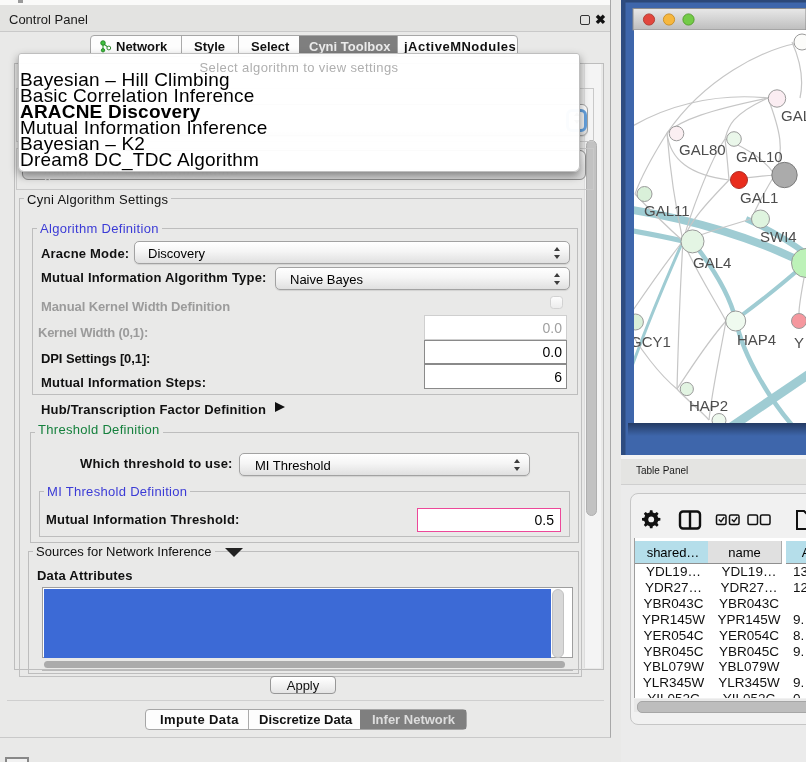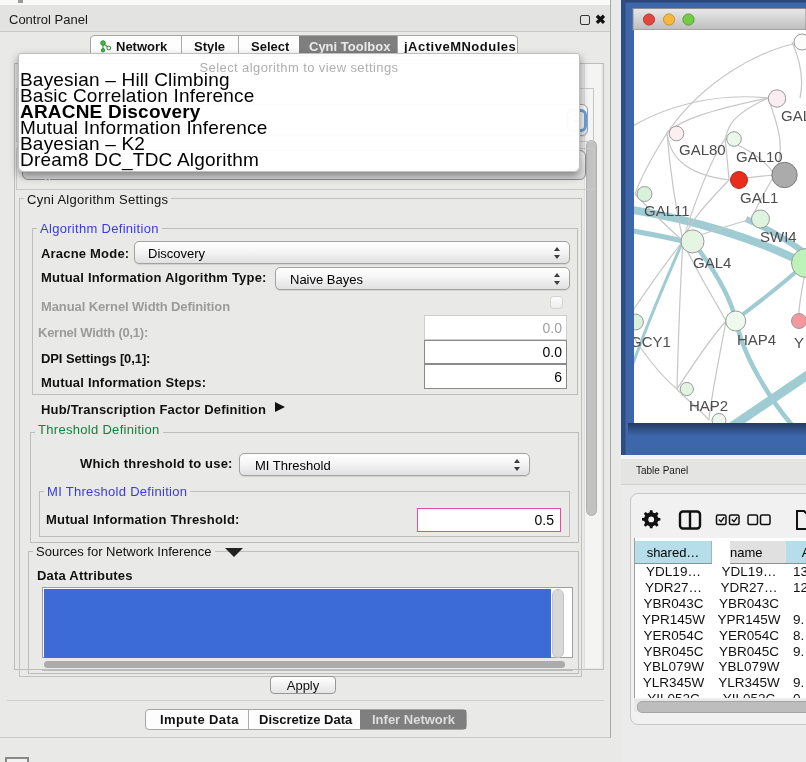--- a/index.html
+++ b/index.html
@@ -278,21 +278,21 @@
   <rect x="107" y="6" width="9.5" height="9.5" rx="1.5"></rect>
   <rect x="119.5" y="6" width="9.5" height="9.5" rx="1.5"></rect>
  </g>
  <g fill="none" stroke="#111" stroke-width="2">
   <path d="M156,2 L163,2 L167,6 L167,20 L156,20 Z"></path>
  </g>
 </svg>
 
 <div class="abs" style="left:634px;top:538px;width:172px;height:160px;background:#fff;border-left:1px solid #9E9E9E;overflow:hidden;">
  <div class="abs" style="left:0;top:2.5px;width:77px;height:23.5px;background:#B5DEEA;border-right:1px solid #9FB6BD;border-bottom:1px solid #8F8F8F;text-align:center;font-size:13px;line-height:23.5px;box-sizing:border-box;">shared…</div>
- <div class="abs" style="left:95px;top:2.5px;width:74px;height:23.5px;background:#E0E0E0;border-right:1px solid #ABABAB;border-bottom:1px solid #8F8F8F;font-size:13px;line-height:23.5px;box-sizing:border-box;">name</div>
+ <div class="abs" style="left:73px;top:2.5px;width:74px;height:23.5px;background:#E0E0E0;border-right:1px solid #ABABAB;border-bottom:1px solid #8F8F8F;text-align:center;font-size:13px;line-height:23.5px;box-sizing:border-box;">name</div>
  <div class="abs" style="left:151px;top:2.5px;width:40px;height:23.5px;background:#B5DEEA;border-bottom:1px solid #8F8F8F;text-align:center;font-size:13px;line-height:23.5px;box-sizing:border-box;">A</div>
  <div class="abs" style="left:0px;top:26px;width:77px;text-align:center;font-size:13.5px;color:#111;line-height:15.9px;">YDL19…<br>YDR27…<br>YBR043C<br>YPR145W<br>YER054C<br>YBR045C<br>YBL079W<br>YLR345W<br>YIL052C</div>
  <div class="abs" style="left:77px;top:26px;width:74px;text-align:center;font-size:13.5px;color:#111;line-height:15.9px;">YDL19…<br>YDR27…<br>YBR043C<br>YPR145W<br>YER054C<br>YBR045C<br>YBL079W<br>YLR345W<br>YIL052C</div>
  <div class="abs" style="left:158px;top:26px;font-size:13.5px;color:#111;line-height:15.9px;">13<br>12<br>&nbsp;<br>9.<br>8.<br>9.<br>&nbsp;<br>9.<br>0.</div>
 </div>
 
 <div class="abs" style="left:634px;top:699px;width:172px;height:13px;background:#E8E8E8;"></div>
 <div class="abs" style="left:637px;top:700.5px;width:172px;height:10px;background:#BDBDBD;border:1px solid #A6A6A6;border-radius:5px;"></div>
 
 </body></html>

